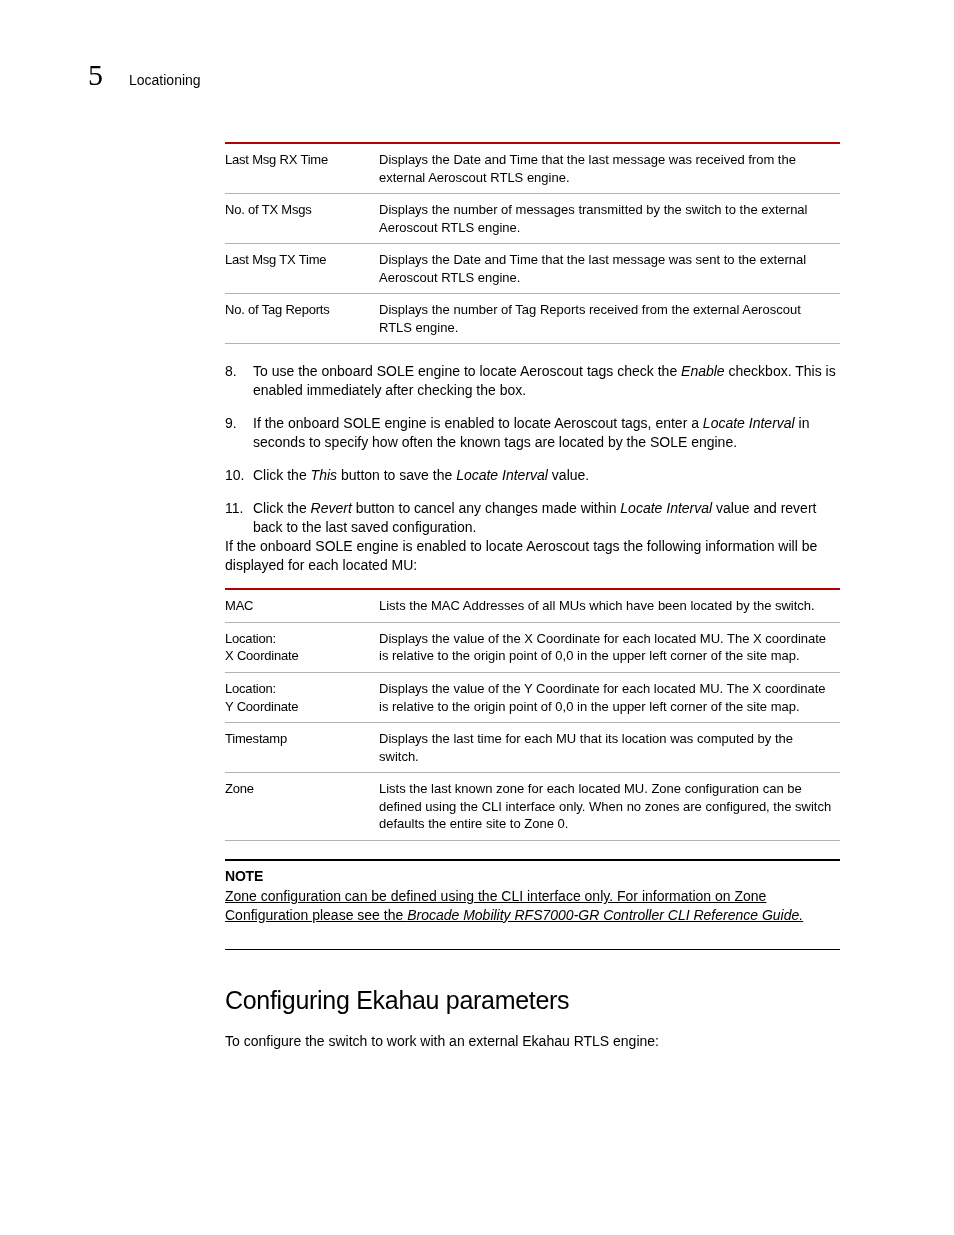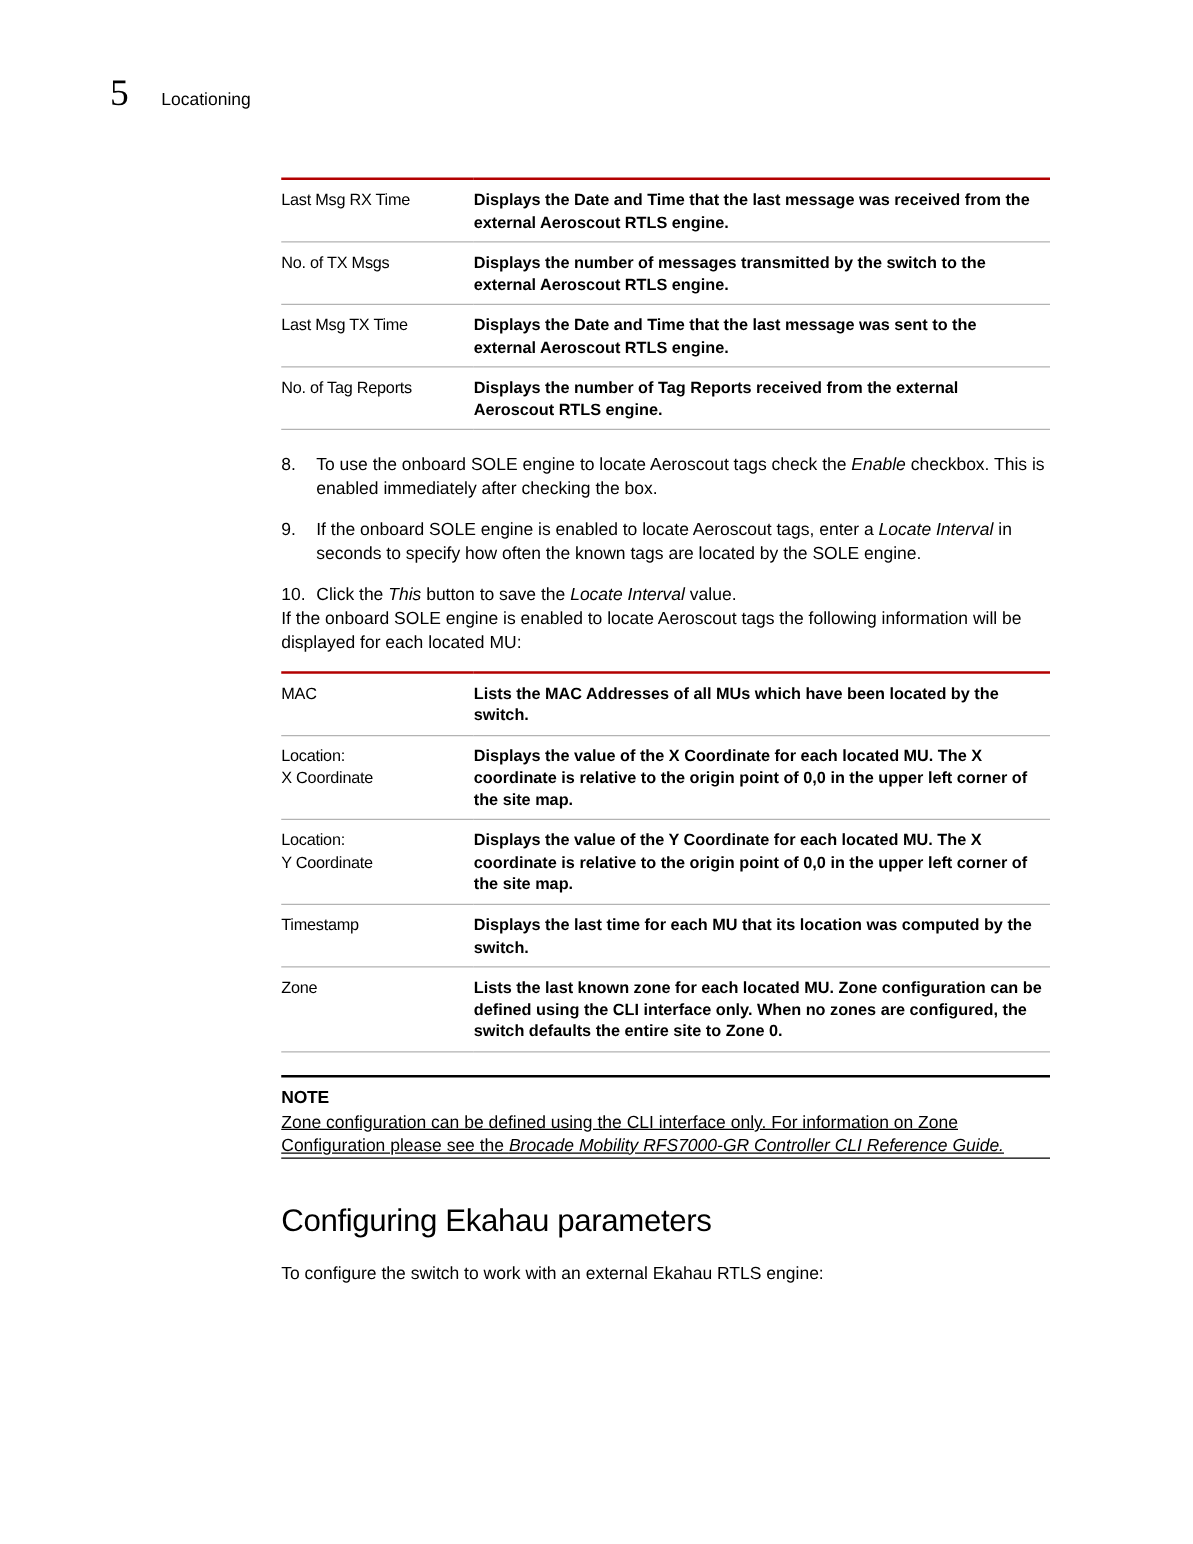--- a/index.html
+++ b/index.html
@@ -56,21 +56,21 @@
     line-height: 1.35;
   }
   table.def td.term {
     width: 148px;
     font-weight: normal;
     font-family: Arial, Helvetica, sans-serif;
     font-stretch: condensed;
     letter-spacing: -0.2px;
   }
   table.def td.desc {
-    font-weight: bold;
+    font-weight: normal;
   }
   ol.steps {
     list-style: none;
     padding: 0;
     margin: 0 0 14px 0;
     counter-reset: none;
   }
   ol.steps li {
     position: relative;
     padding-left: 28px;
@@ -88,21 +88,21 @@
     font-size: 14px;
     line-height: 1.35;
   }
   .italic { font-style: italic; }
   .content-wide {
     margin-left: 137px;
   }
   .note-block {
     border-top: 2px solid #000000;
     border-bottom: 1px solid #000000;
-    padding: 6px 0 0 0;
+    padding: 6px 0 24px 0;
     margin: 12px 0 0 0;
   }
   .note-label {
     font-weight: bold;
     font-stretch: condensed;
     letter-spacing: -0.2px;
     font-size: 14px;
     margin-bottom: 2px;
   }
   .note-text {
@@ -157,20 +157,24 @@
         <span class="num">8.</span>
         <span>To use the onboard SOLE engine to locate Aeroscout tags check the </span><span class="italic">Enable</span><span> checkbox. This is enabled immediately after checking the box.</span>
       </li>
       <li>
         <span class="num">9.</span>
         <span>If the onboard SOLE engine is enabled to locate Aeroscout tags, enter a </span><span class="italic">Locate Interval</span><span> in seconds to specify how often the known tags are located by the SOLE engine.</span>
       </li>
       <li>
         <span class="num">10.</span>
         <span>Click the </span><span class="italic">This</span><span> button to save the </span><span class="italic">Locate Interval</span><span> value.</span>
+      </li>
+      <li>
+        <span class="num">11.</span>
+        <span>Click the </span><span class="italic">Revert</span><span> button to cancel any changes made within </span><span class="italic">Locate Interval</span><span> value and revert back to the last saved configuration.</span>
       </li>
     </ol>
 
   </div>
 
   <div class="content-wide" style="margin-left:137px;">
     
   </div>
 
   <div style="margin-left:137px;">

